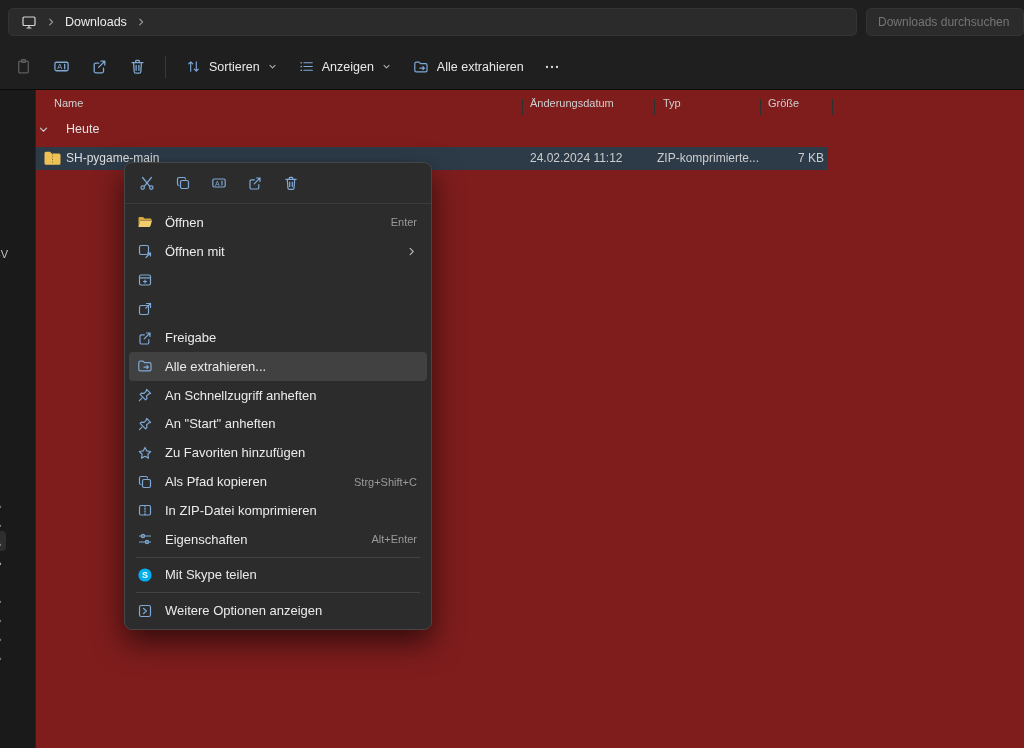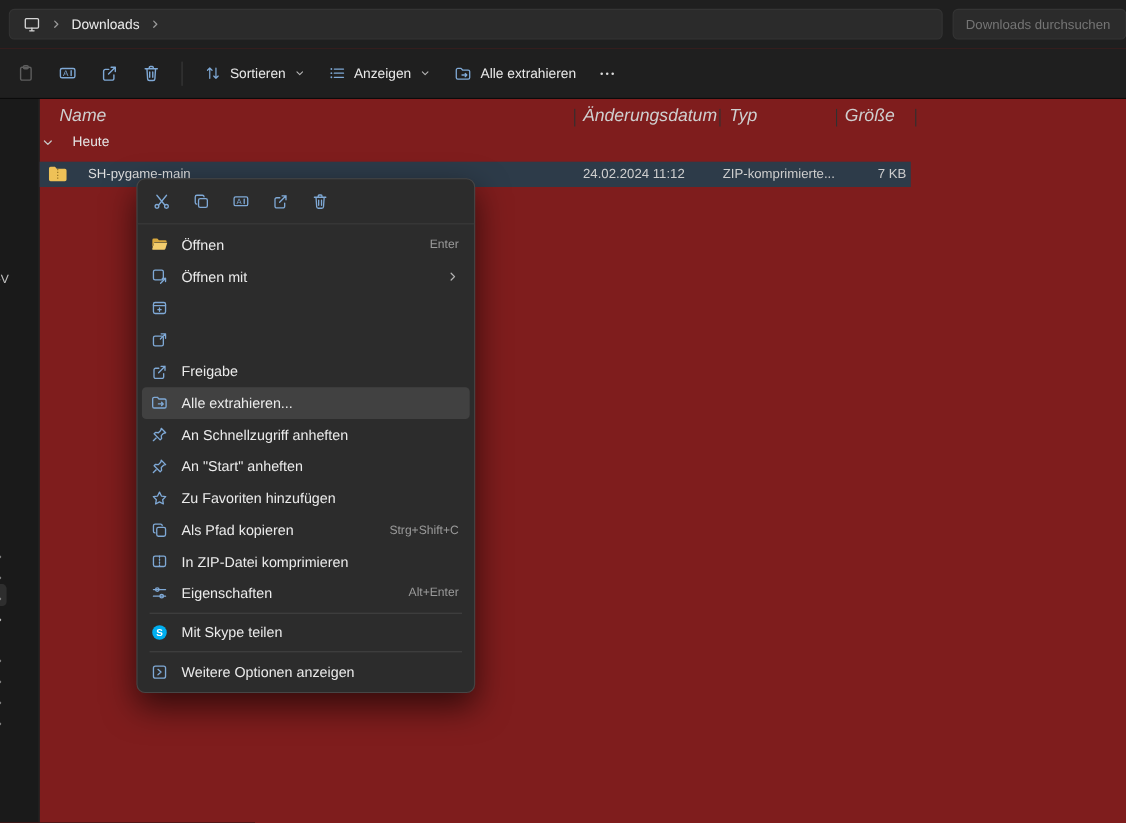--- a/index.html
+++ b/index.html
@@ -21,21 +21,21 @@
   .tb-divider{width:1px;height:22px;background:#3a3a3a;margin:0 9px;flex:none;}
   .tb-btn{height:34px;border-radius:5px;display:flex;align-items:center;gap:8px;padding:0 11px;font-size:12.5px;color:#e8e8e8;flex:none;justify-content:center;}
   .tb-more{width:34px;justify-content:center;}
 
   
   .navsliver{left:0;top:90px;width:36px;height:658px;background:#1a1a1a;border-right:1px solid #242424;}
   .sliver-text{font-size:11px;color:#c2c2c2;}
   .sliver-chev{font-size:11px;color:#8f8f8f;}
   .sliver-pill{left:-5px;top:531px;width:11px;height:20px;background:#2e2e2e;border-radius:4px;}
 
-  .colhead{font-size:16px;color:#cfcfcf;top:97px;font-style:italic;}
+  .colhead{font-size:11px;color:#cfcfcf;top:97px;}
   .col-sep{width:1px;height:16px;background:#303030;top:99px;}
 
   .group-row{left:38px;top:122px;display:flex;align-items:center;gap:17px;}
   .group-label{font-size:12.5px;color:#e4e4e4;}
 
   .file-row{left:36px;top:147px;width:792px;height:23px;background:#2d3b49;}
   .file-cell{position:absolute;top:4px;font-size:12px;color:#dedede;white-space:nowrap;}
 
   
   .menu{left:124px;top:162px;width:308px;background:#2c2c2c;border:1px solid #464646;border-radius:8px;box-shadow:0 12px 30px rgba(0,0,0,.6);}
@@ -201,21 +201,21 @@
     <span class="group-label">Heute</span>
   </div>
 
   <div class="abs file-row">
     <span class="abs" style="left:8px;top:4px;">
       <svg width="17" height="15" viewBox="0 0 17 15">
           <path d="M.5 2.2A1.5 1.5 0 0 1 2 .7h4l1.6 1.8H15a1.5 1.5 0 0 1 1.5 1.5v8.2A1.5 1.5 0 0 1 15 13.7H2A1.5 1.5 0 0 1 .5 12.2Z" fill="#eec157"></path>
           <path d="M8.5 2.6v1.1M8.5 5.2v1.1M8.5 7.8v1.1M8.5 10.4v1.1" stroke="#8a6a1e" stroke-width="1"></path>
         </svg>
     </span>
-    <span class="file-cell" style="left:44px;">SH-pygame-main</span>
+    <span class="file-cell" style="left:30px;">SH-pygame-main</span>
     <span class="file-cell" style="left:494px;color:#cdcdcd;">24.02.2024 11:12</span>
     <span class="file-cell" style="left:621px;color:#cdcdcd;">ZIP-komprimierte...</span>
     <span class="file-cell" style="right:4px;width:60px;text-align:right;color:#cdcdcd;">7 KB</span>
   </div>
 
   <div class="abs menu">
 
     <div class="cmdbar">
       <div class="cmd-btn">
         <span>

